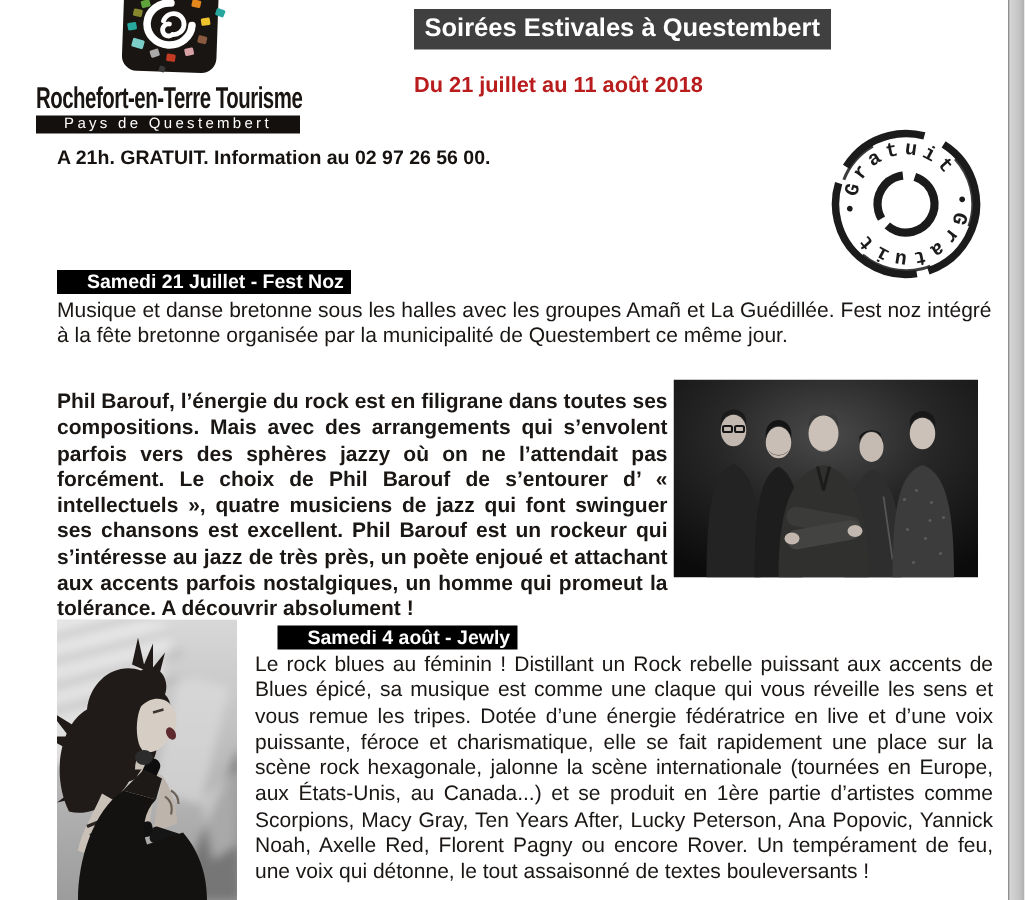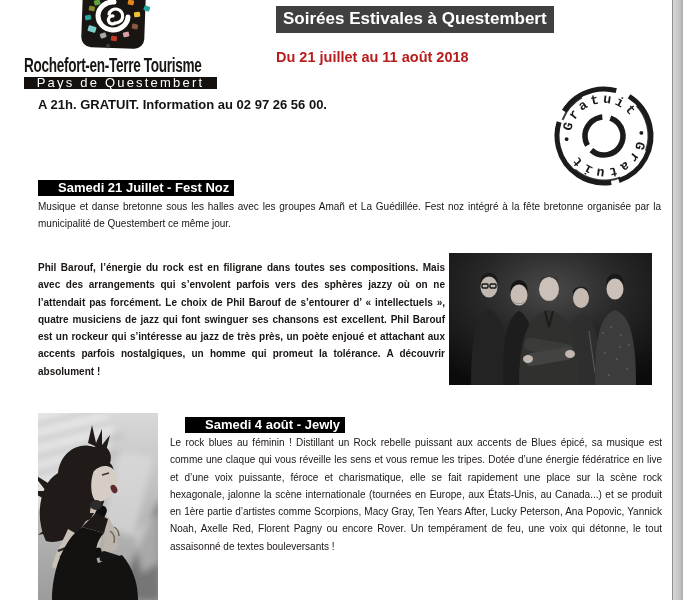--- a/index.html
+++ b/index.html
@@ -9,41 +9,41 @@
 
   
   .edge-gutter{position:absolute;right:0;top:0;width:10px;height:600px;
        background:linear-gradient(to right,#d6d6d6,#c2c2c2 70%,#adadad);
        border-left:1px solid #8f8f8f;}
 
   
   .logo-mark{position:absolute;left:76px;top:0;}
   .org-name{position:absolute;left:24px;top:54px;white-space:nowrap;font-weight:700;
        font-size:17px;letter-spacing:-0.4px;transform:scale(0.80,1.18);transform-origin:left top;color:#191513;}
-  .tagline-bar{position:absolute;left:24px;top:77px;width:193px;height:12px;background:#14100e;
-       color:#fff;font-size:13px;letter-spacing:2.2px;text-align:center;line-height:12px;white-space:nowrap;}
+  .tagline-bar{position:absolute;left:24px;top:77px;width:176px;height:12px;background:#14100e;
+       color:#fff;font-size:10px;letter-spacing:2.2px;text-align:center;line-height:12px;white-space:nowrap;}
 
   
   .banner{position:absolute;left:276px;top:6px;background:#404040;color:#fff;font-weight:700;
        font-size:17px;padding:3px 7px 4px 7px;white-space:nowrap;}
   .date-line{position:absolute;left:276px;top:49px;width:306px;
        font-weight:700;font-size:14.5px;color:#b91c1c;}
 
   
   .intro{position:absolute;left:38px;top:96px;width:497px;font-weight:700;
        font-size:13px;line-height:17px;text-align:justify;color:#161210;}
   .intro p{margin:0;}
 
   
   .stamp{position:absolute;left:544px;top:82px;}
 
   
   .sec-head{position:absolute;background:#000;color:#fff;font-weight:700;font-size:13px;
        line-height:15px;padding:0 5px 1px 20px;white-space:nowrap;}
-  .sec-body{position:absolute;font-size:10px;line-height:17.3px;text-align:justify;color:#1a1614;margin:0;}
+  .sec-body{position:absolute;font-size:14px;line-height:17.3px;text-align:justify;color:#1a1614;margin:0;}
   .sh1{left:38px;top:180px;} .sb1{left:38px;top:198px;width:623px;}
   .sh2{left:38px;top:241px;} .sb2{left:38px;top:259px;width:407px;font-weight:bold;}
   .sh3{left:185px;top:417px;} .sb3{left:170px;top:434px;width:492px;}
 
   .band-photo{position:absolute;left:449px;top:253px;}
   .jewly-photo{position:absolute;left:38px;top:413px;}
 </style>
 </head>
 <body>
 

